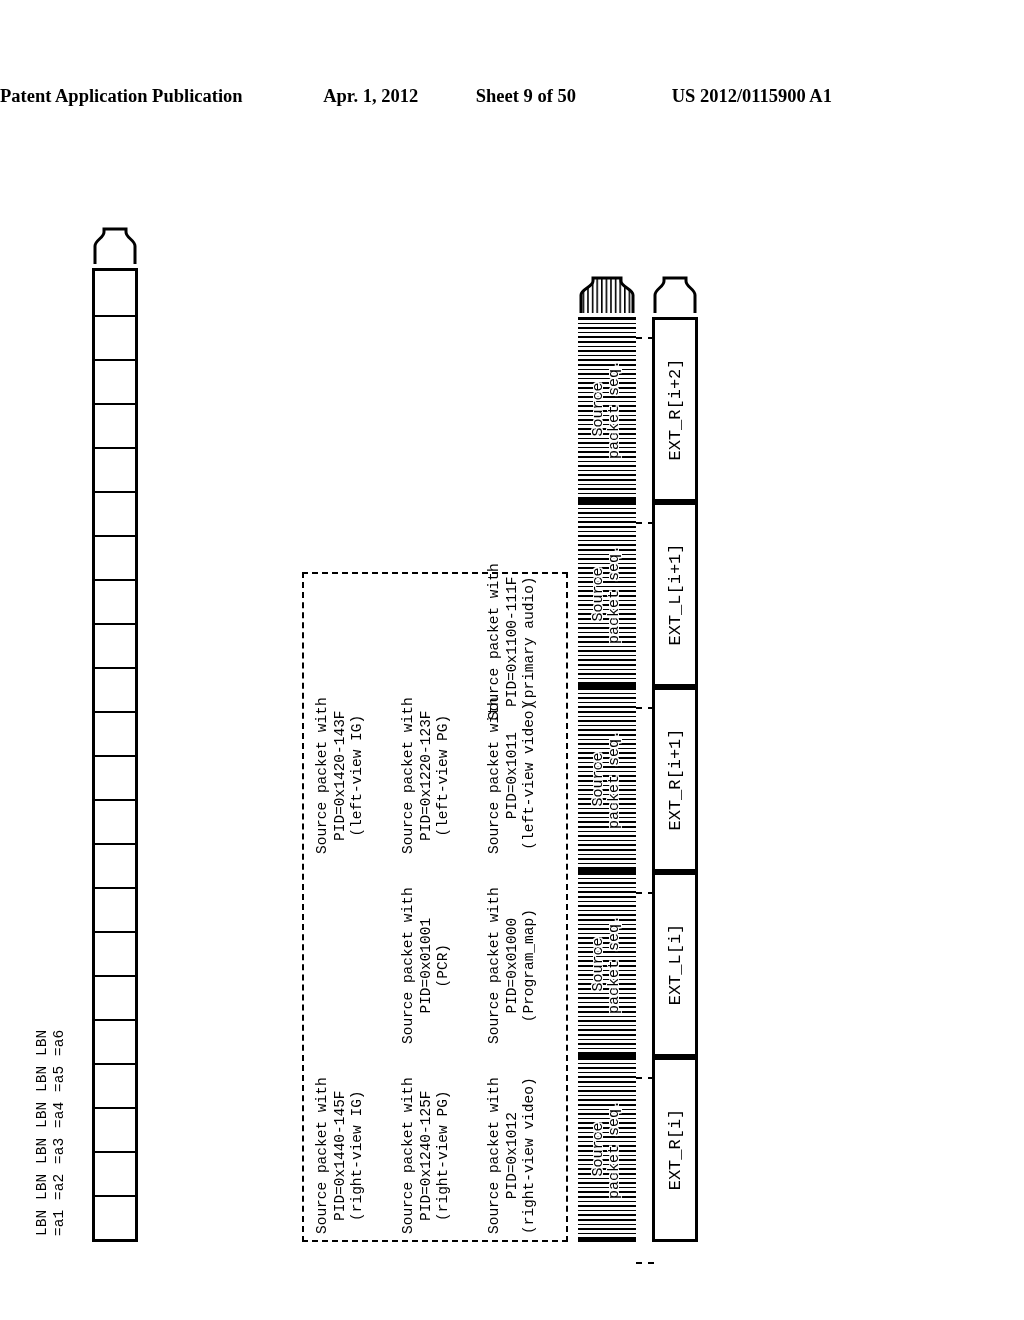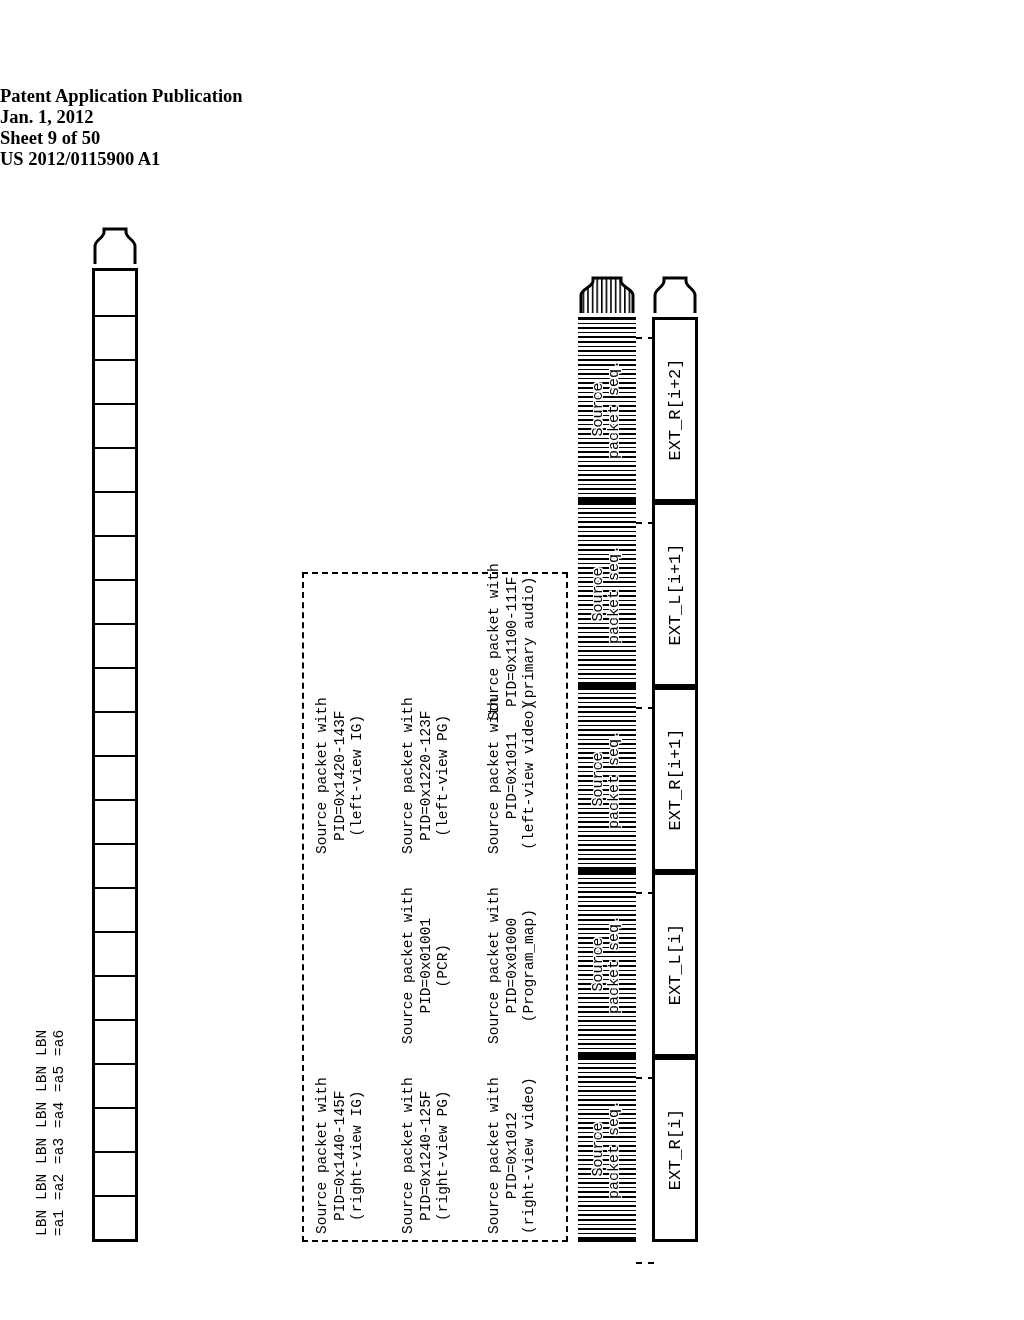--- a/index.html
+++ b/index.html
@@ -8,25 +8,24 @@
     background:#ffffff;
     font-family:"Liberation Sans", sans-serif;
     color:#000;
     overflow:hidden;
     position:relative;
   }
 
   
   #patent-header{
     position:absolute;left:0;top:86px;width:832px;
-    display:flex;justify-content:flex-end;align-items:baseline;
+    display:flex;justify-content:space-between;align-items:baseline;
     font-family:"Liberation Serif", serif;
     font-weight:bold;font-size:18.5px;
     white-space:nowrap;
-    flex-direction:column;
   }
   #patent-header .h-pub{margin-right:40px;}
   #patent-header .h-date{margin-right:17px;}
   #patent-header .h-sheet{margin-right:55px;}
 
   
   #figure-stage{
     position:absolute;
     left:512px; top:760px;             
     width:1000px;height:660px;
@@ -148,21 +147,21 @@
     font-family:"Liberation Mono", monospace;
     font-size:14.5px;line-height:1.15;
     text-align:center;white-space:nowrap;
   }
 </style>
 </head>
 <body>
 
 <div id="patent-header">
   <span class="h-pub">Patent Application Publication</span>
-  <span class="h-date">Jan. 1, 2012</span>
+  <span class="h-date">Apr. 1, 2012</span>
   <span class="h-sheet">Sheet 9 of 50</span>
   <span class="h-num">US 2012/0115900 A1</span>
 </div>
 
 <div id="figure-stage">
   <div class="fig-inner">
 
     <div id="fig-title">FIG. 9</div>
 
     <div id="row1">

